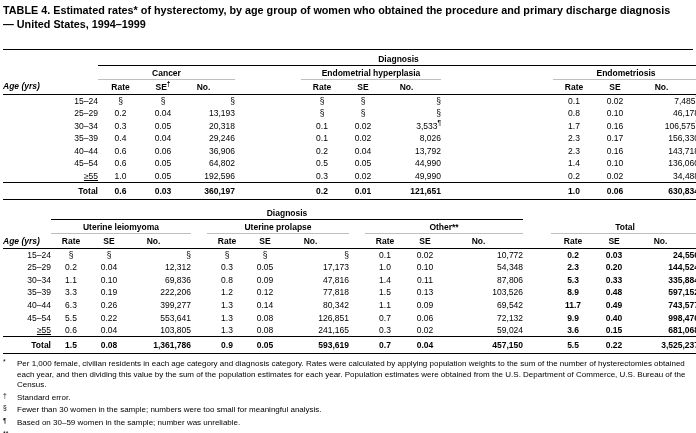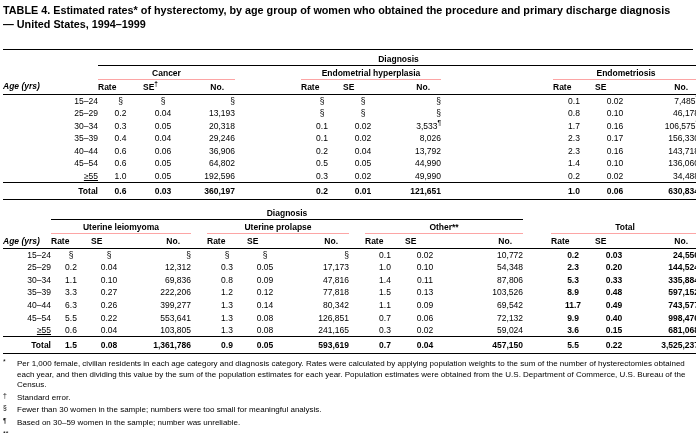--- a/index.html
+++ b/index.html
@@ -25,22 +25,22 @@
 
   tr.diag-row th.spanner {
     text-align: center; font-weight: bold;
     border-bottom: 1px solid #000; padding: 1px 0 1px;
   }
   tr.group-row th.grp {
     text-align: center; font-weight: bold;
     border-bottom: 1px solid #fca5a5; padding: 2px 0 1px;
   }
   tr.col-row th { border-bottom: 1px solid #000; font-weight: bold; padding: 2px 0; }
-  tr.col-row th.rate, tr.col-row th.se { }
-  tr.col-row th.num { text-align: right; padding-right: 11px; }
+  tr.col-row th.rate, tr.col-row th.se { text-align: center; }
+  tr.col-row th.num { text-align: center; padding-right: 11px; }
   tr.col-row th.age-col { text-align: left; font-style: italic; }
 
   tbody tr { height: 12.6px; }
   td.rate, td.se { text-align: center; }
   td.num { text-align: right; }
   td.age-col { text-align: right; }
   td.age-col.indent { padding-left: 11px; text-decoration: underline; }
 
   tr.total td {
     font-weight: bold;
@@ -333,21 +333,21 @@
           <td class="se">0.11</td>
           <td class="num">87,806</td>
           <td></td>
           <td class="rate boldcol">5.3</td>
           <td class="se boldcol">0.33</td>
           <td class="num boldcol">335,884</td>
         </tr>
         <tr>
           <td class="age-col">35–39</td>
           <td class="rate">3.3</td>
-          <td class="se">0.27</td>
+          <td class="se">0.19</td>
           <td class="num">222,206</td>
           <td></td>
           <td class="rate">1.2</td>
           <td class="se">0.12</td>
           <td class="num">77,818</td>
           <td></td>
           <td class="rate">1.5</td>
           <td class="se">0.13</td>
           <td class="num">103,526</td>
           <td></td>

